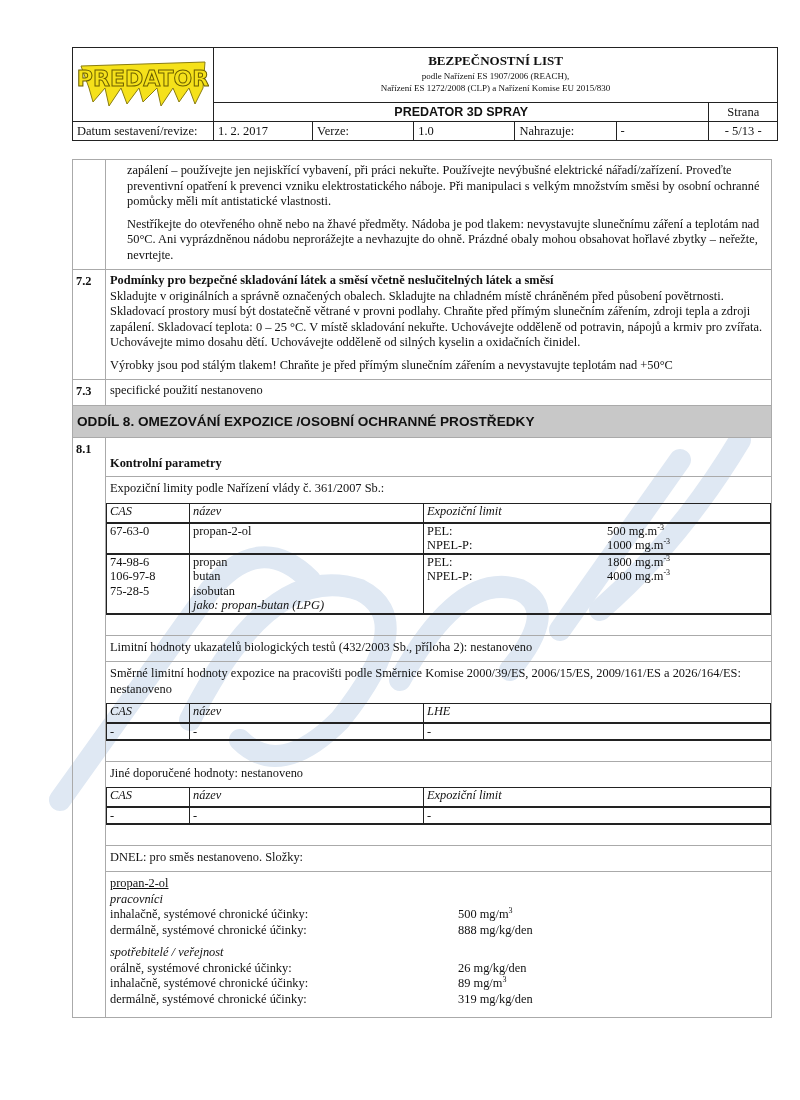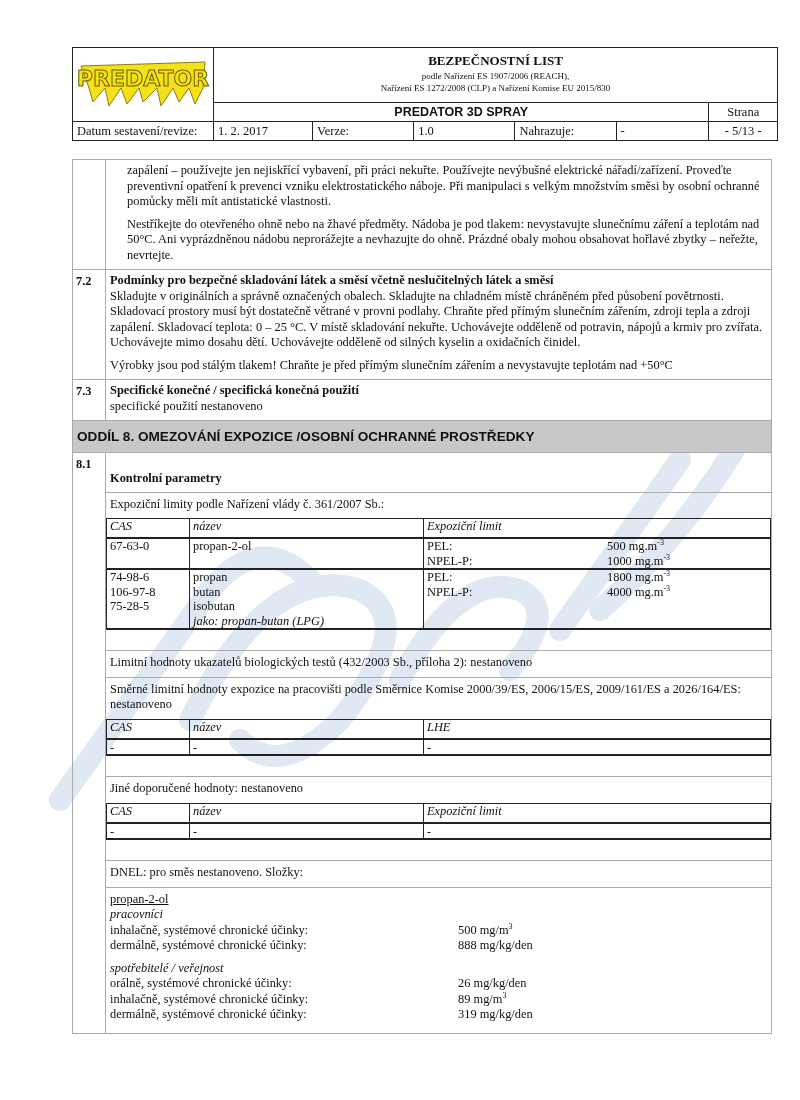--- a/index.html
+++ b/index.html
@@ -100,21 +100,20 @@
     <div class="cnt">
       <div class="b">Podmínky pro bezpečné skladování látek a směsí včetně neslučitelných látek a směsí</div>
       <p>Skladujte v originálních a správně označených obalech. Skladujte na chladném místě chráněném před působení povětrnosti. Skladovací prostory musí být dostatečně větrané v provni podlahy. Chraňte před přímým slunečním zářením, zdroji tepla a zdroji zapálení. Skladovací teplota: 0 – 25 °C. V místě skladování nekuřte. Uchovávejte odděleně od potravin, nápojů a krmiv pro zvířata. Uchovávejte mimo dosahu dětí. Uchovávejte odděleně od silných kyselin a oxidačních činidel.</p>
       <p>Výrobky jsou pod stálým tlakem! Chraňte je před přímým slunečním zářením a nevystavujte teplotám nad +50°C</p>
     </div>
   </div>
 
   <div class="row">
     <div class="num">7.3</div>
     <div class="cnt">
-      <div class="b">Specifické konečné / specifická konečná použití</div>
       <div>specifické použití nestanoveno</div>
     </div>
   </div>
 
   <div class="section">ODDÍL 8. OMEZOVÁNÍ EXPOZICE /OSOBNÍ OCHRANNÉ PROSTŘEDKY</div>
 
   <div class="row">
     <div class="num">8.1</div>
     <div style="flex:1">
       <div class="cnt b" style="padding:18px 4px 5px">Kontrolní parametry</div>

